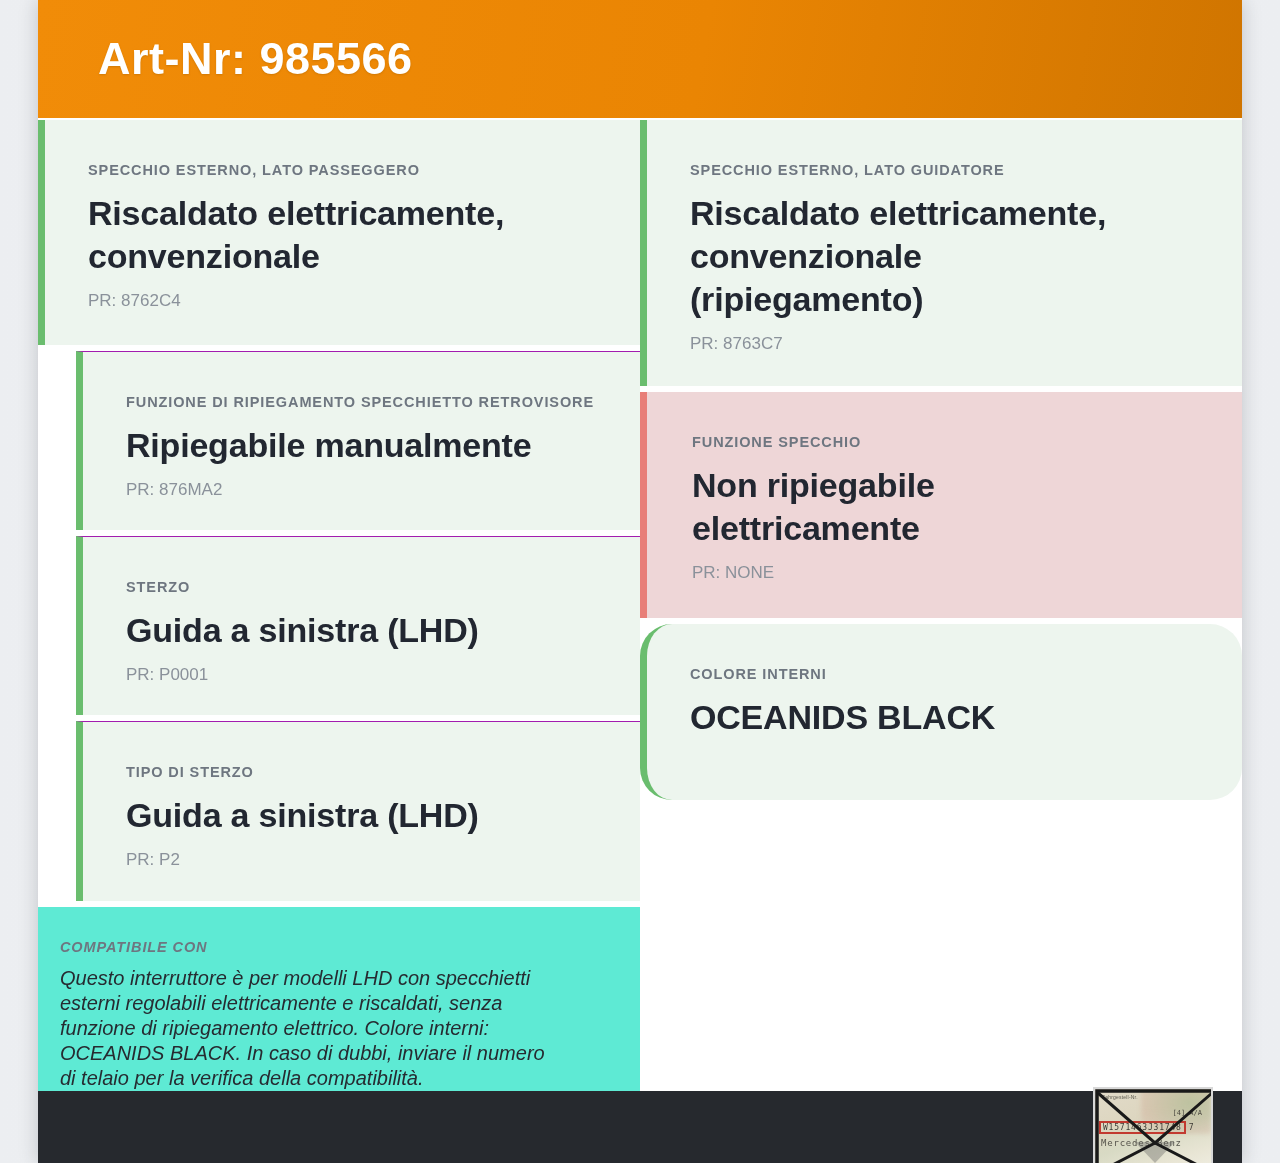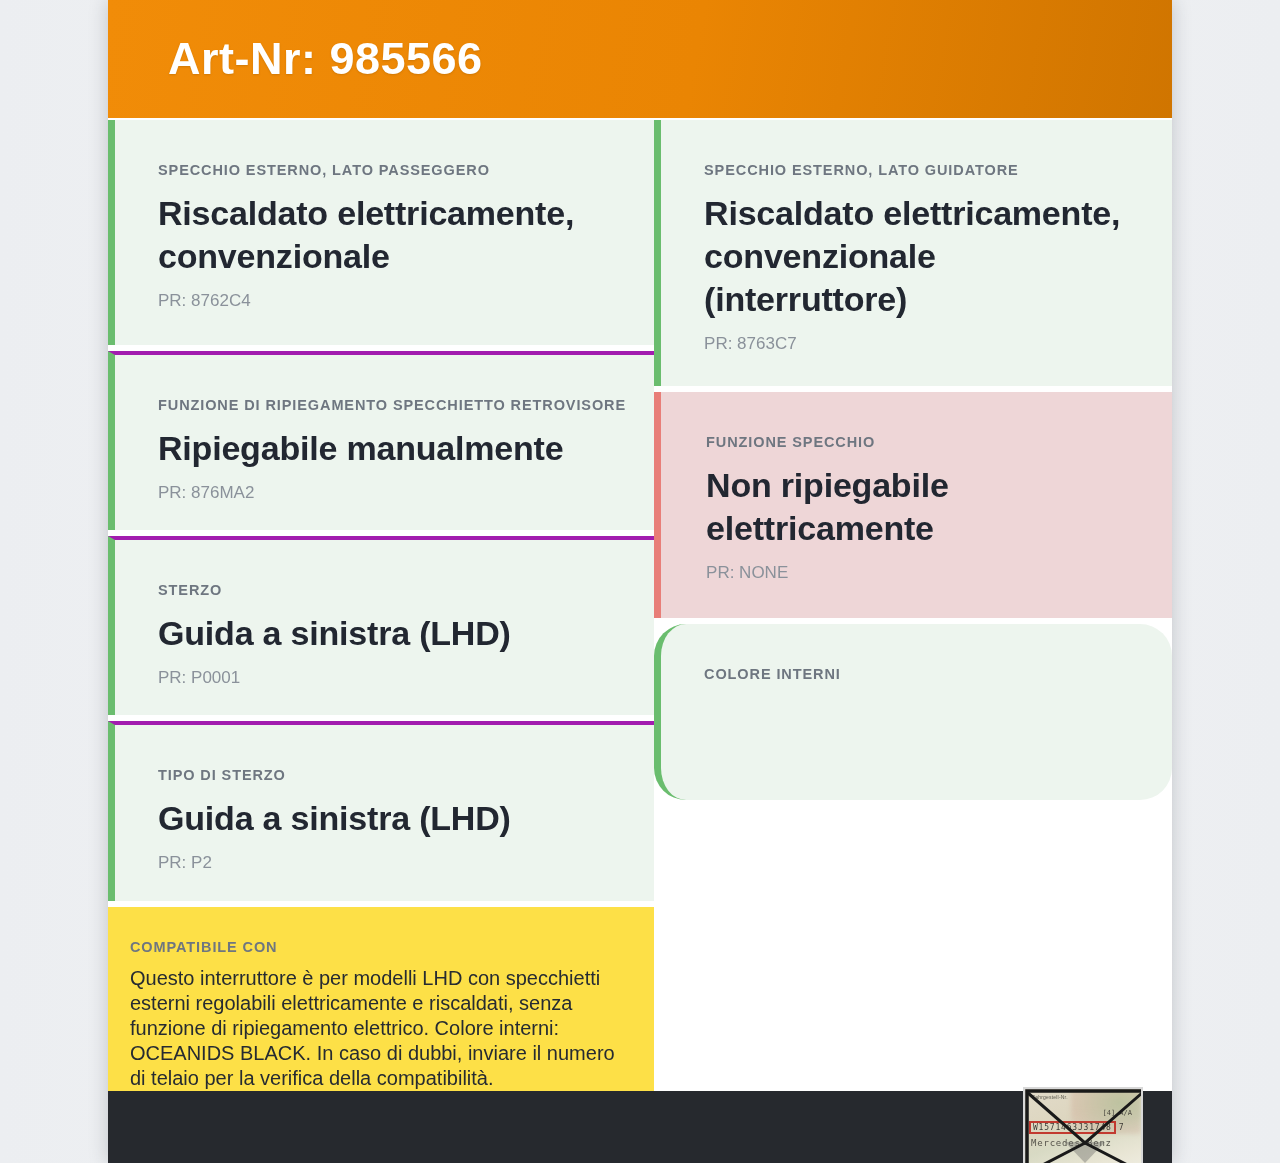--- a/index.html
+++ b/index.html
@@ -4,55 +4,55 @@
 <style>
   * { margin:0; padding:0; box-sizing:border-box; }
   html,body { width:1280px; height:1163px; }
   body {
     font-family:"Liberation Sans", sans-serif;
     background:linear-gradient(90deg,#eceef1 0%,#f1f3f5 50%,#eceef1 100%);
     overflow:hidden;
   }
   .page { width:1280px; height:1163px; display:flex; justify-content:center; }
   .sheet {
-    width:1064px; height:1163px; background:#ffffff;
+    width:1204px; height:1163px; background:#ffffff;
     box-shadow:0 0 18px rgba(40,45,55,.22);
     display:flex; flex-direction:column;
   }
   
   .hdr {
     height:118px; flex:0 0 118px;
     background:linear-gradient(100deg,#f18c08 0%,#ea8503 55%,#d07500 100%);
     display:flex; align-items:center;
     padding-left:60px; margin-bottom:2px;
   }
   .hdr h1 {
     color:#ffffff; font-size:45px; font-weight:700; letter-spacing:.5px;
     text-shadow:0 1px 2px rgba(120,70,0,.25);
   }
   
   .cols { flex:1 1 auto; display:flex; }
   .col { width:602px; display:flex; flex-direction:column; background:#ffffff;gap:6px; }
   .card { border-left:7px solid #6abd6e; background:#edf5ee; padding:42px 28px 0 43px; }
   .card.bad { border-left-color:#e87e78; background:#eed6d7; }
-  .card.divided { border-top:4px solid #a21caf; }
+  .card.divided { border-top:1px solid #a21caf;margin-left:38px; }
   .card .lbl {
     font-size:14.5px; font-weight:700; letter-spacing:.9px; color:#6e7680;
     white-space:nowrap; margin-bottom:14px;
   }
   .card .ttl { font-size:34px; line-height:43px; font-weight:700; color:#222731; letter-spacing:-.2px; }
   .card .pr { font-size:17px; color:#8a919a; margin-top:13px; }
   .h225{height:225px; flex:0 0 225px;}
   .h179{height:179px; flex:0 0 179px;}
   .h180{height:180px; flex:0 0 180px;}
   .h266{height:266px; flex:0 0 266px;}
   .h226{height:226px; flex:0 0 226px;padding-left:45px;}
   .h176{height:176px; flex:0 0 176px;border-radius:32px;}
   
-  .compat { background:#fde047; padding:32px 30px 0 22px; flex:1 1 auto; }
+  .compat { background:#5eead4; padding:32px 30px 0 22px; flex:1 1 auto;font-style:italic; }
   .compat .lbl {
     font-size:14.5px; font-weight:700; letter-spacing:.9px; color:#6e7680; margin-bottom:11px;
   }
   .compat .body { font-size:20px; line-height:25px; color:#262b31; max-width:485px; }
   
   .ftr {
     height:84px; flex:0 0 84px; background:#26292e; position:relative;
     display:flex; align-items:center; padding-left:60px;
   }
   .ftr .ftxt { color:#ffffff; font-size:21px; font-weight:700; letter-spacing:.4px; }
@@ -144,36 +144,39 @@
           <div class="body">Questo interruttore è per modelli LHD con specchietti esterni regolabili elettricamente e riscaldati, senza funzione di ripiegamento elettrico. Colore interni: OCEANIDS BLACK. In caso di dubbi, inviare il numero di telaio per la verifica della compatibilità.</div>
         </div>
       </div>
 
       <div class="col">
         <div class="card h266">
           <div class="lbl">SPECCHIO ESTERNO, LATO GUIDATORE</div>
           <div class="ttl">
             <div>Riscaldato elettricamente,</div>
             <div>convenzionale</div>
-            <div>(interruttore)</div>
+            <div>(ripiegamento)</div>
           </div>
           <div class="pr">PR: 8763C7</div>
         </div>
 
         <div class="card bad h226">
           <div class="lbl">FUNZIONE SPECCHIO</div>
           <div class="ttl">
             <div>Non ripiegabile</div>
             <div>elettricamente</div>
           </div>
           <div class="pr">PR: NONE</div>
         </div>
 
         <div class="card h176">
           <div class="lbl">COLORE INTERNI</div>
+          <div class="ttl">
+            <div>OCEANIDS BLACK</div>
+          </div>
         </div>
       </div>
 
     </div>
 
     <div class="ftr">
 
       <div class="photo">
         <div class="tint"></div>
         <div class="doclabel">Fahrgestell-Nr.</div>

